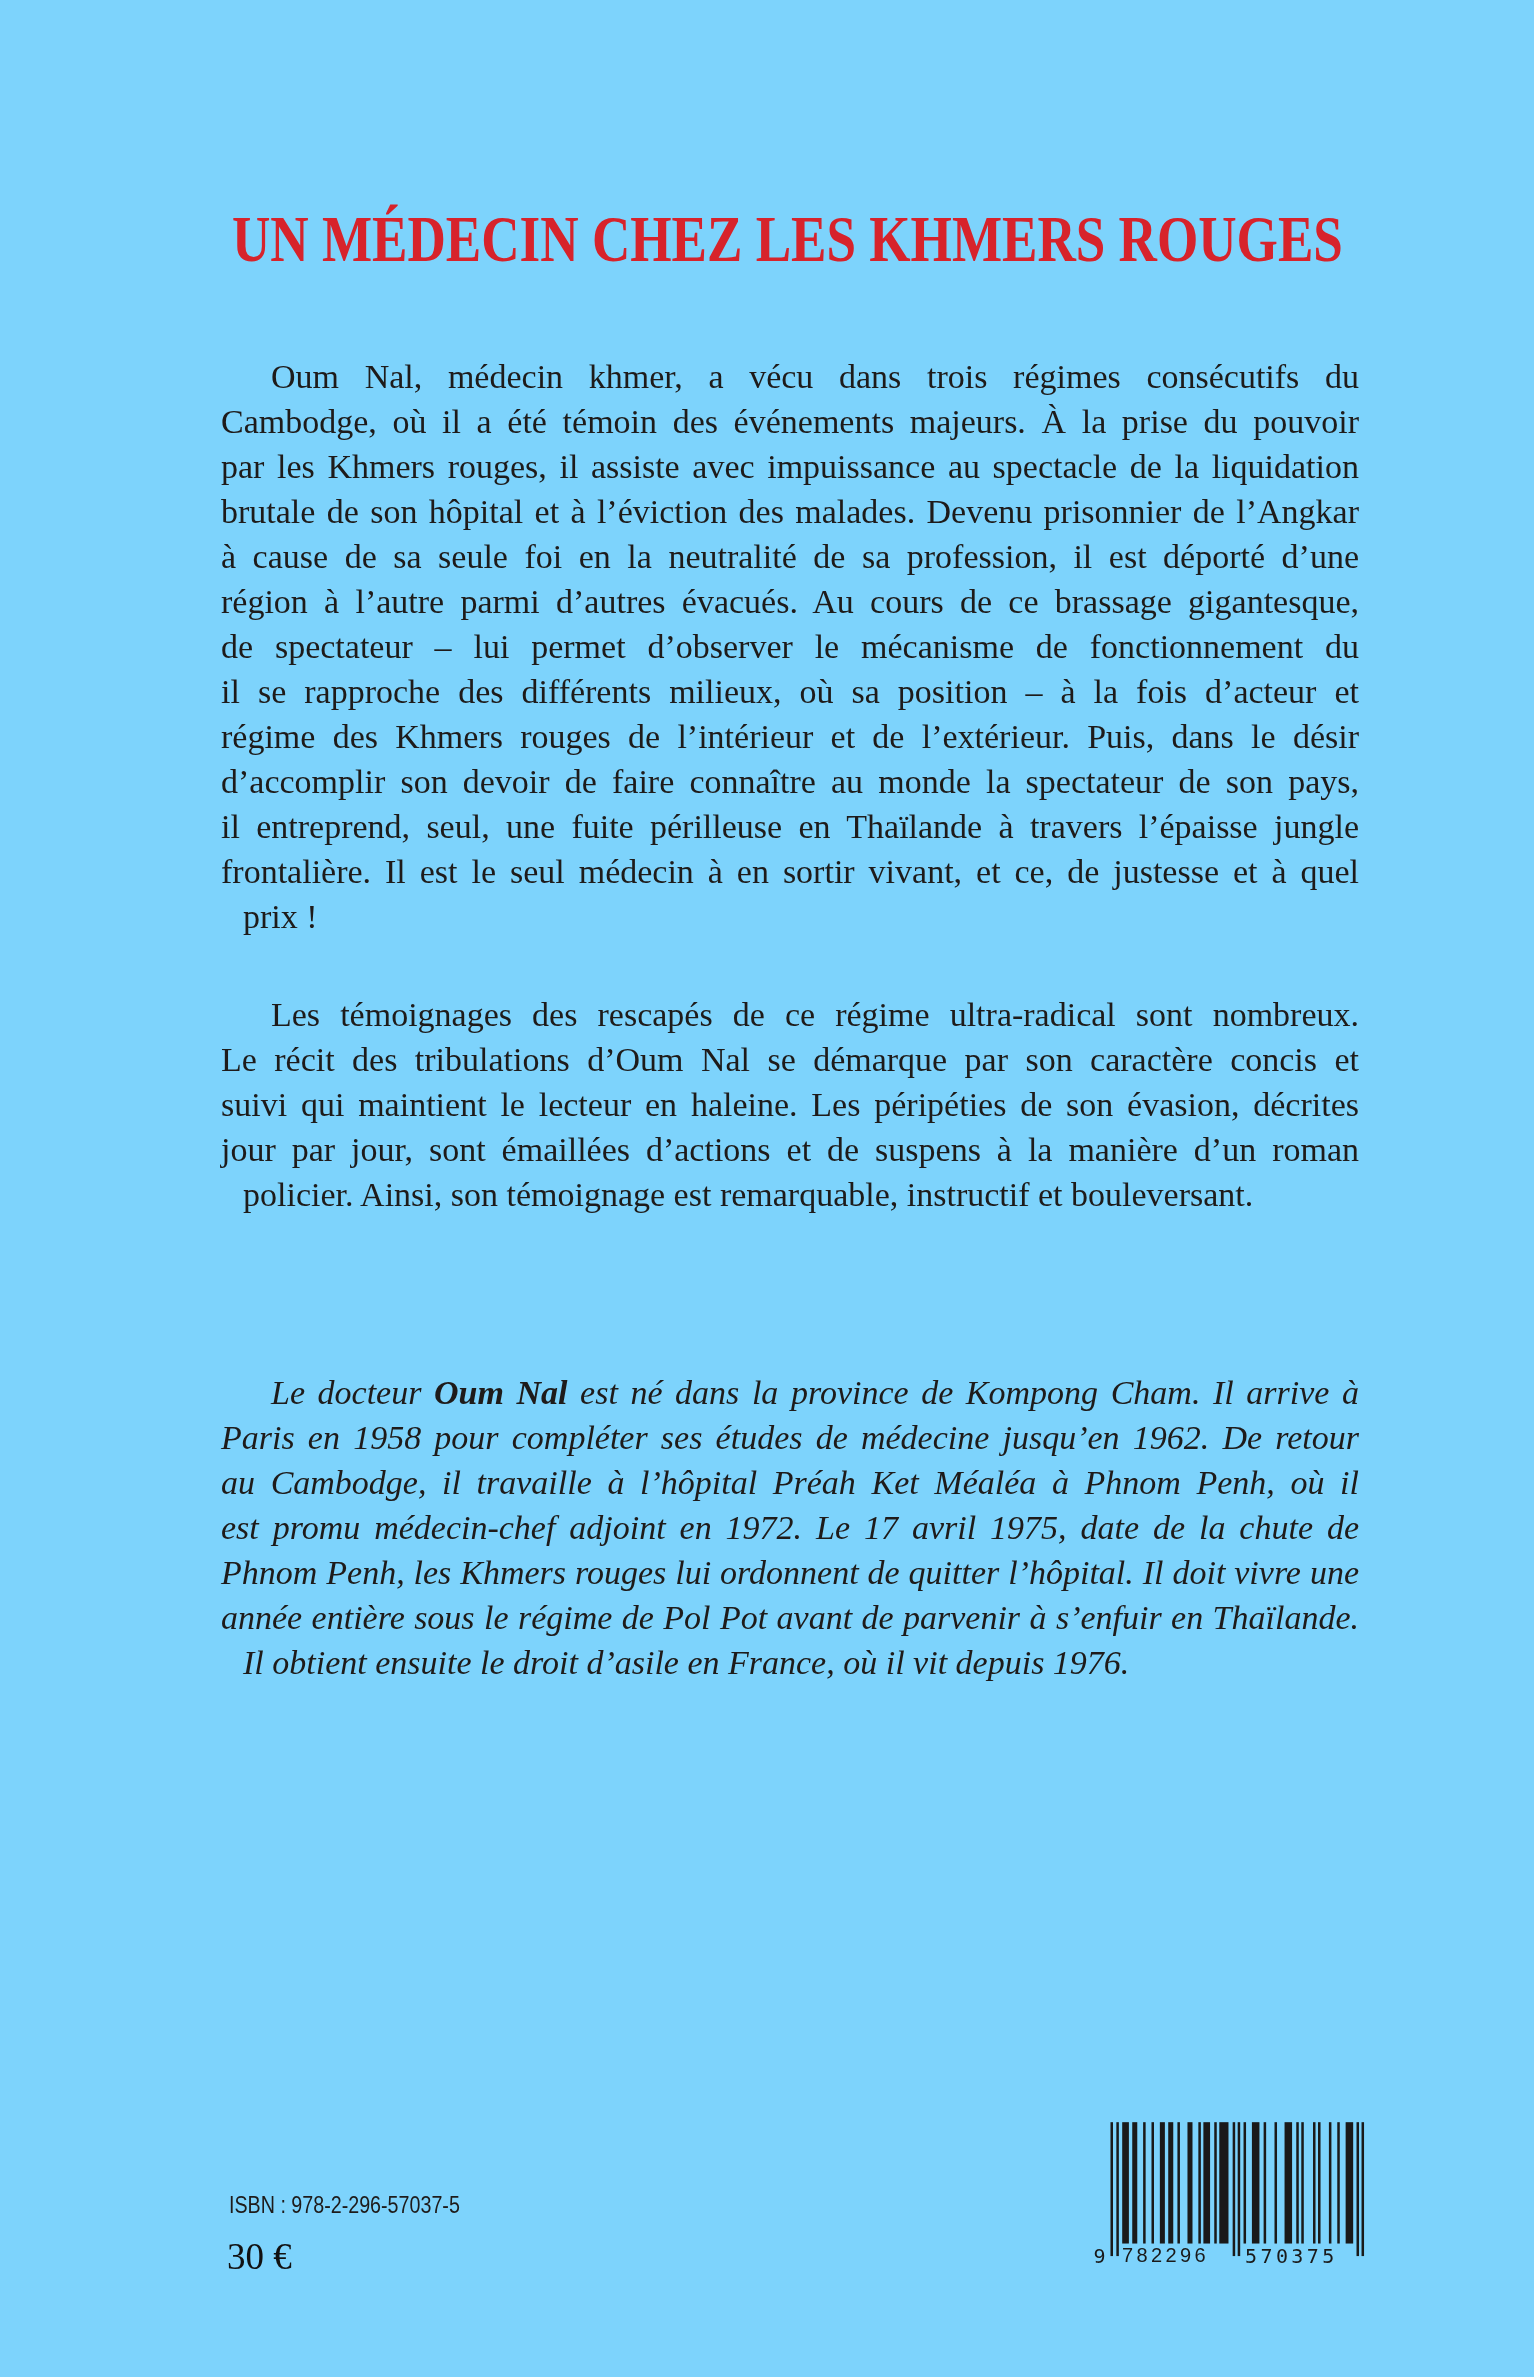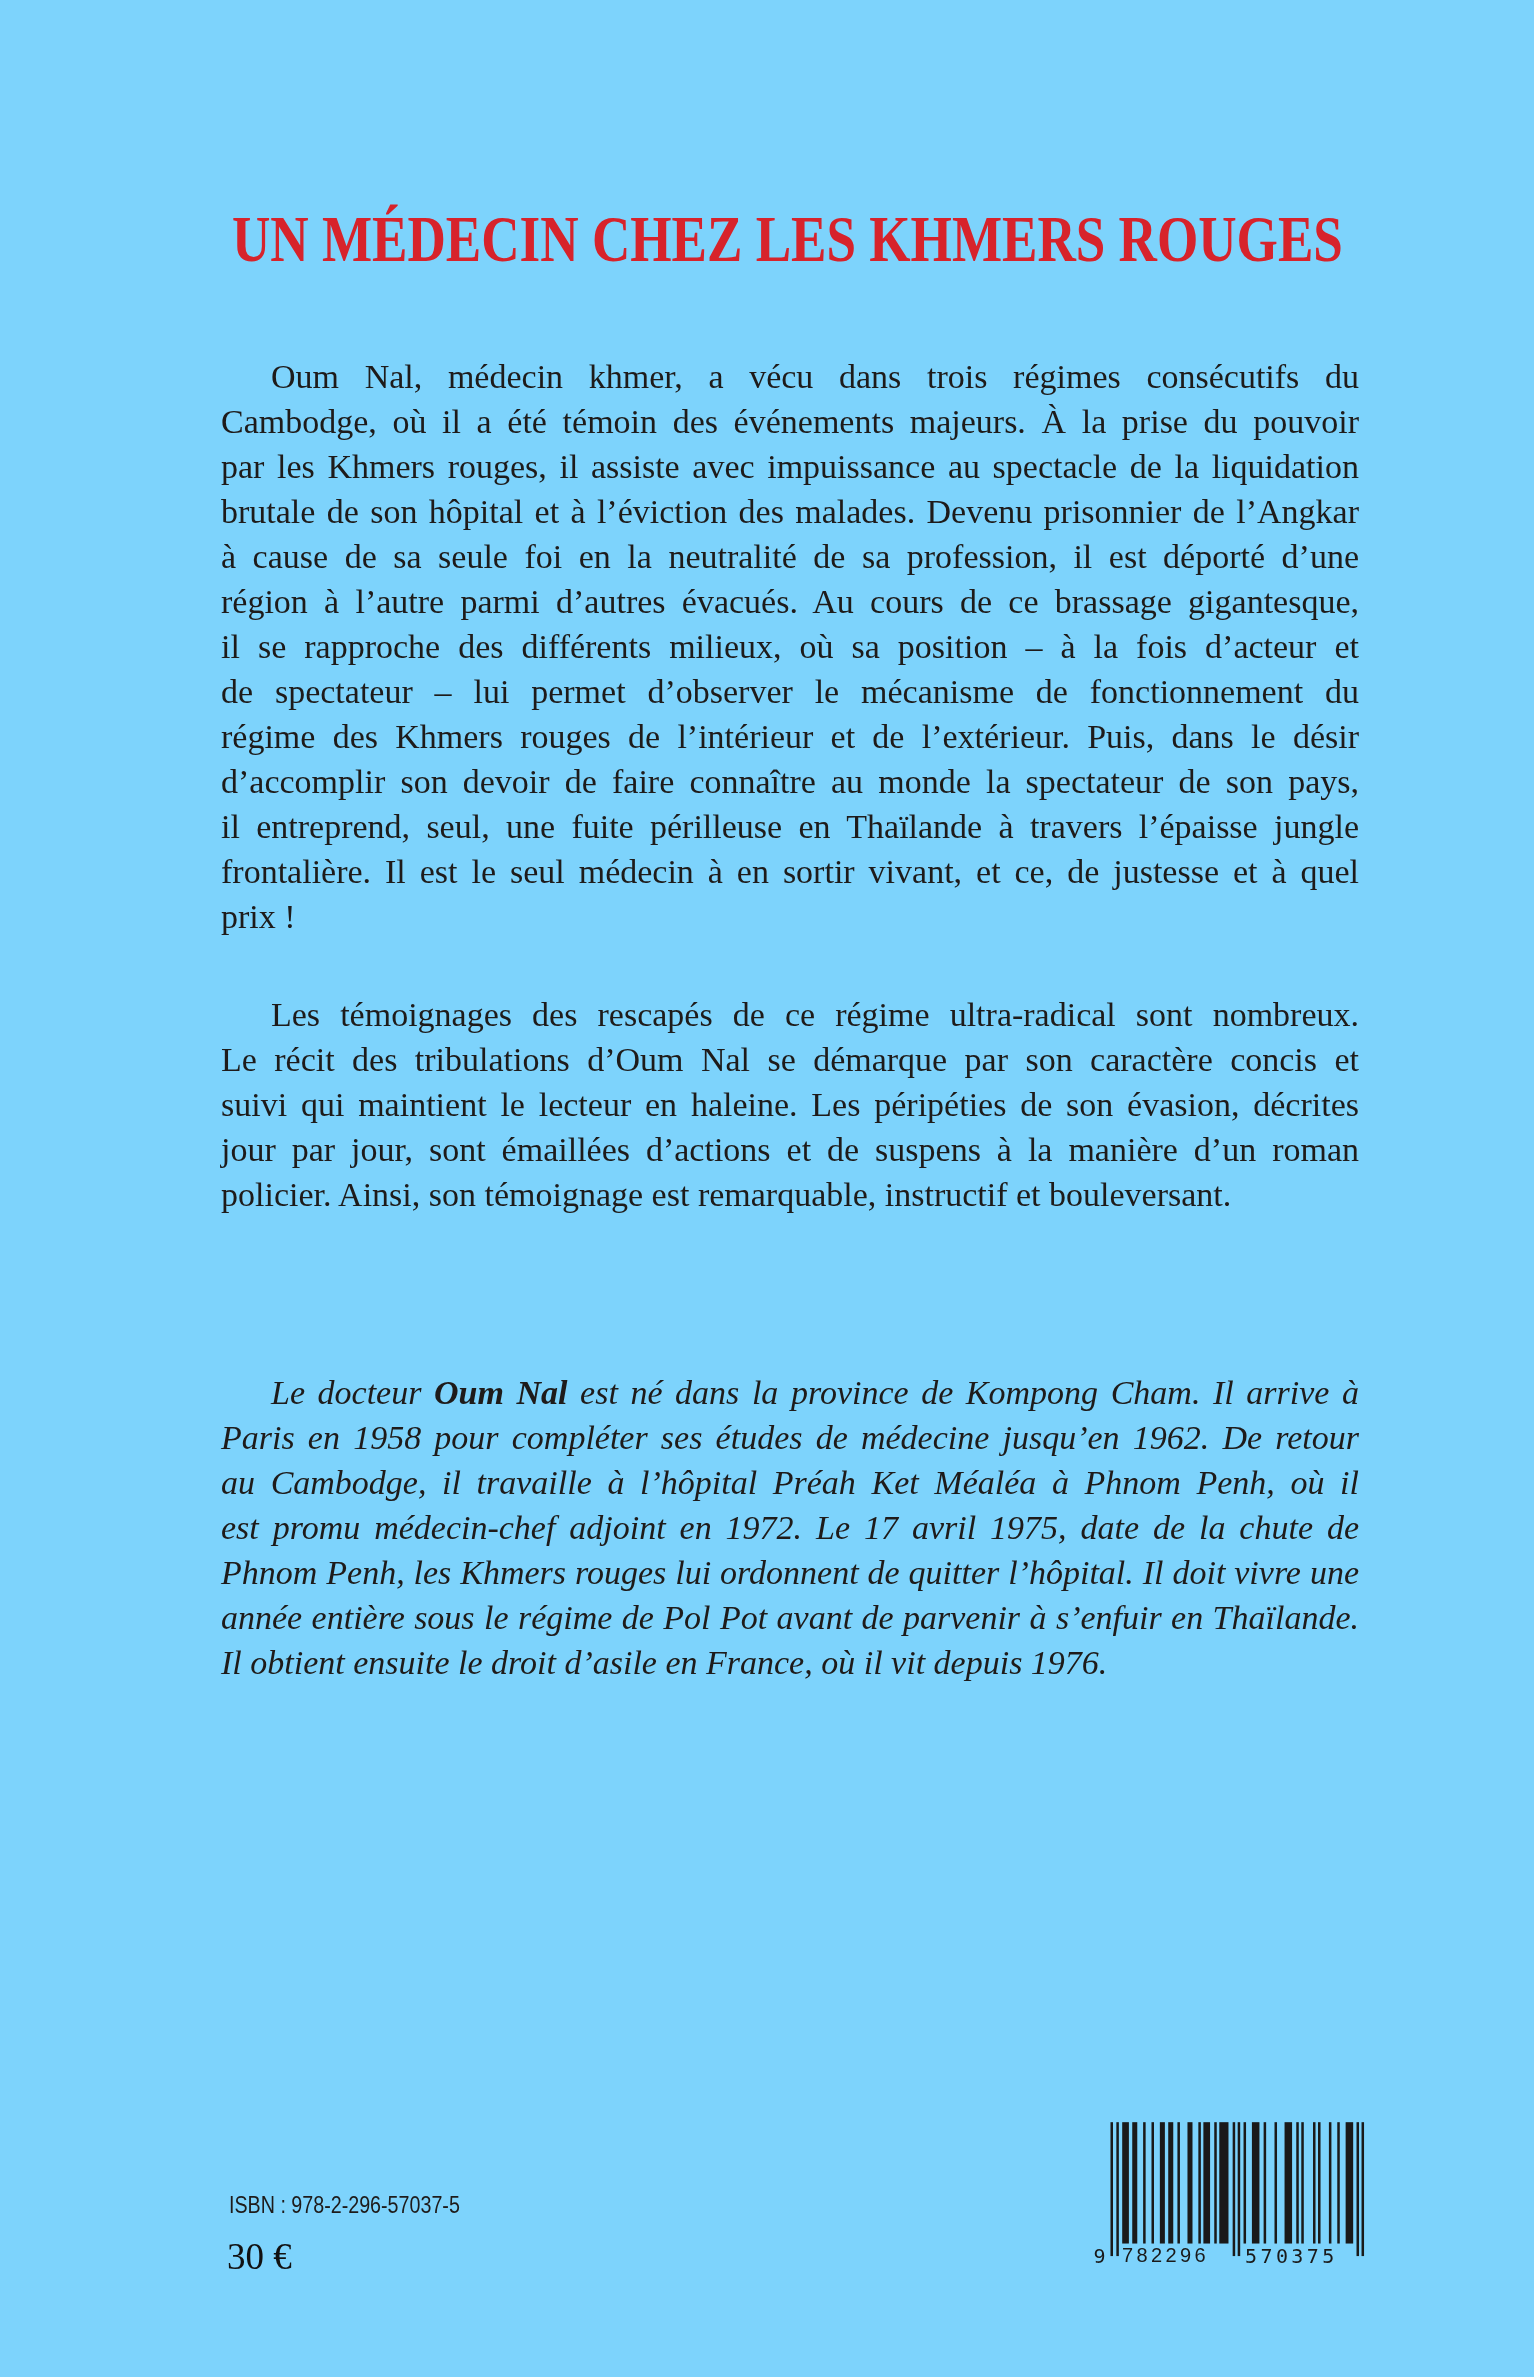--- a/index.html
+++ b/index.html
@@ -19,21 +19,21 @@
     letter-spacing: 0px;
   }
 
   .para { position: absolute; left: 221px; width: 1138px; }
   .line {
     display: block; height: 45px; line-height: 45px;
     font-family: "Liberation Serif", serif; font-size: 34px; color: #1e1b1a;
     text-align: justify; text-align-last: justify; white-space: nowrap;
     overflow: visible;
   }
-  .line.last { text-align-last: left; }
+  .line.last { text-align-last: left; margin-left: 22px; }
   .line.indent { padding-left: 50px; }
   .italic .line { font-style: italic; }
   .bold { font-weight: bold; font-family: Liberation Serif, serif; }
 
   .isbn {
     position: absolute; left: 229px; top: 2191px;
     font-family: "Liberation Sans", sans-serif; font-size: 24px; color: #1e1b1a;
     transform: scaleX(0.82); transform-origin: 0 0; white-space: nowrap;
   }
   .price {
@@ -54,22 +54,22 @@
     <span style="transform: scaleX(0.816907);">UN MÉDECIN CHEZ LES KHMERS ROUGES</span>
   </div>
 
   <div class="para" style="top: 354px;">
     <span class="line indent">Oum Nal, médecin khmer, a vécu dans trois régimes consécutifs du</span>
     <span class="line">Cambodge, où il a été témoin des événements majeurs. À la prise du pouvoir</span>
     <span class="line">par les Khmers rouges, il assiste avec impuissance au spectacle de la liquidation</span>
     <span class="line">brutale de son hôpital et à l’éviction des malades. Devenu prisonnier de l’Angkar</span>
     <span class="line">à cause de sa seule foi en la neutralité de sa profession, il est déporté d’une</span>
     <span class="line">région à l’autre parmi d’autres évacués. Au cours de ce brassage gigantesque,</span>
+    <span class="line">de spectateur – lui permet d’observer le mécanisme de fonctionnement du</span>
     <span class="line">il se rapproche des différents milieux, où sa position – à la fois d’acteur et</span>
-    <span class="line">de spectateur – lui permet d’observer le mécanisme de fonctionnement du</span>
     <span class="line">régime des Khmers rouges de l’intérieur et de l’extérieur. Puis, dans le désir</span>
     <span class="line">d’accomplir son devoir de faire connaître au monde la spectateur de son pays,</span>
     <span class="line">il entreprend, seul, une fuite périlleuse en Thaïlande à travers l’épaisse jungle</span>
     <span class="line">frontalière. Il est le seul médecin à en sortir vivant, et ce, de justesse et à quel</span>
     <span class="line last">prix !</span>
   </div>
 
   <div class="para" style="top: 992px;">
     <span class="line indent">Les témoignages des rescapés de ce régime ultra-radical sont nombreux.</span>
     <span class="line">Le récit des tribulations d’Oum Nal se démarque par son caractère concis et</span>

